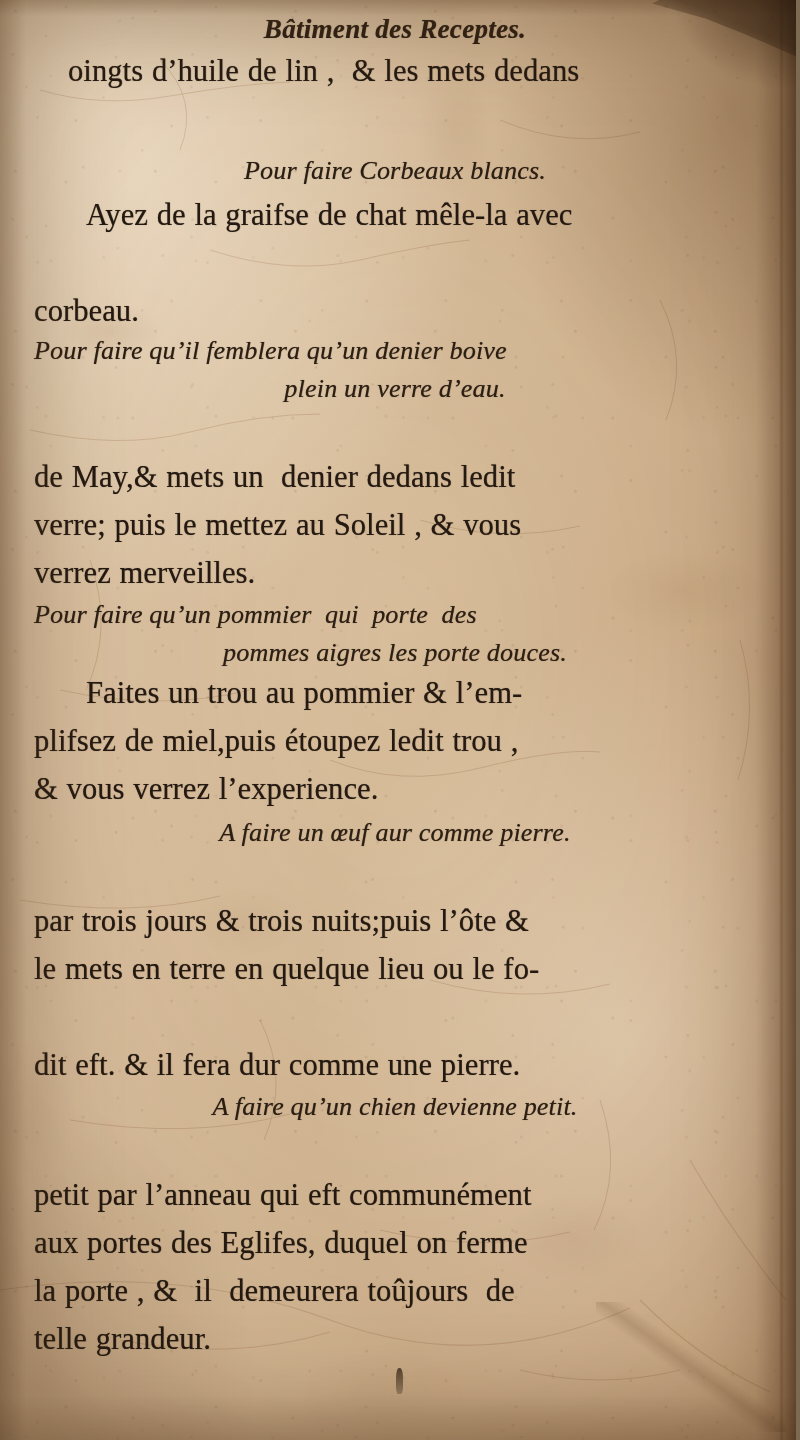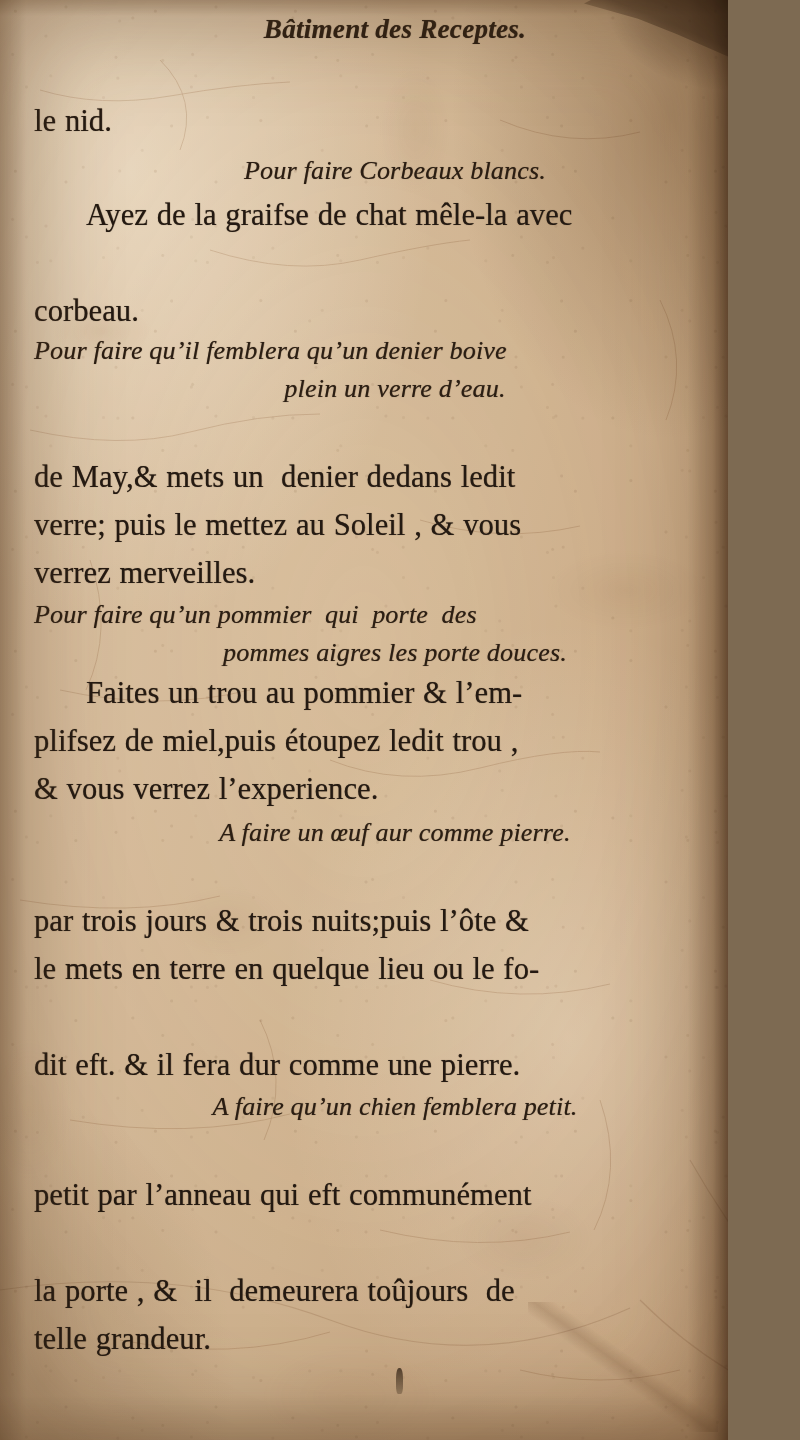--- a/index.html
+++ b/index.html
@@ -4,21 +4,21 @@
 <title>Bâtiment des Receptes — page scan</title>
 <style>
   html,body{margin:0;padding:0;background:#7d6a52;}
   body{
     font-family:"Liberation Serif","DejaVu Serif",serif;
     -webkit-font-smoothing:antialiased;
   }
 
   #page{
     position:relative;
-    width:728px;
+    width:796px;
     height:1440px;
     overflow:hidden;
     background:#d9bfa0;
     background-image:
       radial-gradient(ellipse 60% 45% at 18% 12%, rgba(255,246,228,.55), rgba(255,246,228,0) 70%),
       radial-gradient(ellipse 55% 40% at 78% 72%, rgba(255,245,226,.40), rgba(255,245,226,0) 72%),
       radial-gradient(ellipse 40% 30% at 92% 8%,  rgba(120,86,52,.42),  rgba(120,86,52,0) 75%),
       radial-gradient(ellipse 35% 26% at 6% 96%,  rgba(126,94,60,.30),  rgba(126,94,60,0) 75%),
       linear-gradient(105deg,#e3cdb0 0%,#dcc3a3 26%,#d6bb98 55%,#cfb08c 78%,#c6a47f 100%);
   }
@@ -207,21 +207,21 @@
     </svg>
   </div>
 
   <div class="grain"></div>
   <div class="blotches"></div>
 
   <div class="textblock">
 
     <div class="line runhead" style="top:14px">Bâtiment des Receptes.</div>
 
-    <div class="line body" style="top:104px">le nid.</div>
+    <div class="line body indent-sm" style="top:54px">oingts d’huile de lin ,  &amp; les mets dedans</div>
 
     <div class="line caption center" style="top:156px">Pour faire Corbeaux blancs.</div>
     <div class="line body indent" style="top:198px">Ayez de la graifse de chat mêle-la avec</div>
     <div class="line body" style="top:294px">corbeau.</div>
 
     <div class="line caption" style="top:336px">Pour faire qu’il femblera qu’un denier boive</div>
     <div class="line caption center-2" style="top:374px">plein un verre d’eau.</div>
     <div class="line body" style="top:460px">de May,&amp; mets un  denier dedans ledit</div>
     <div class="line body" style="top:508px">verre; puis le mettez au Soleil , &amp; vous</div>
     <div class="line body" style="top:556px">verrez merveilles.</div>
@@ -230,22 +230,23 @@
     <div class="line caption center-2" style="top:638px">pommes aigres les porte douces.</div>
     <div class="line body indent" style="top:676px">Faites un trou au pommier &amp; l’em-</div>
     <div class="line body" style="top:724px">plifsez de miel,puis étoupez ledit trou ,</div>
     <div class="line body" style="top:772px">&amp; vous verrez l’experience.</div>
 
     <div class="line caption center" style="top:818px">A faire un œuf aur comme pierre.</div>
     <div class="line body" style="top:904px">par trois jours &amp; trois nuits;puis l’ôte &amp;</div>
     <div class="line body" style="top:952px">le mets en terre en quelque lieu ou le fo-</div>
     <div class="line body" style="top:1048px">dit eft. &amp; il fera dur comme une pierre.</div>
 
-    <div class="line caption center" style="top:1092px">A faire qu’un chien femblera petit.</div>
+    <div class="line caption center" style="top:1092px">A faire qu’un chien devienne petit.</div>
     <div class="line body" style="top:1178px">petit par l’anneau qui eft communément</div>
+    <div class="line body" style="top:1226px">aux portes des Eglifes, duquel on ferme</div>
     <div class="line body" style="top:1274px">la porte , &amp;  il  demeurera toûjours  de</div>
     <div class="line body" style="top:1322px">telle grandeur.</div>
 
   </div>
 
   <div class="inkmark"></div>
 
   <div class="corner-shadow"></div>
   <div class="corner-tear"></div>
   <div class="edge-right"></div>

